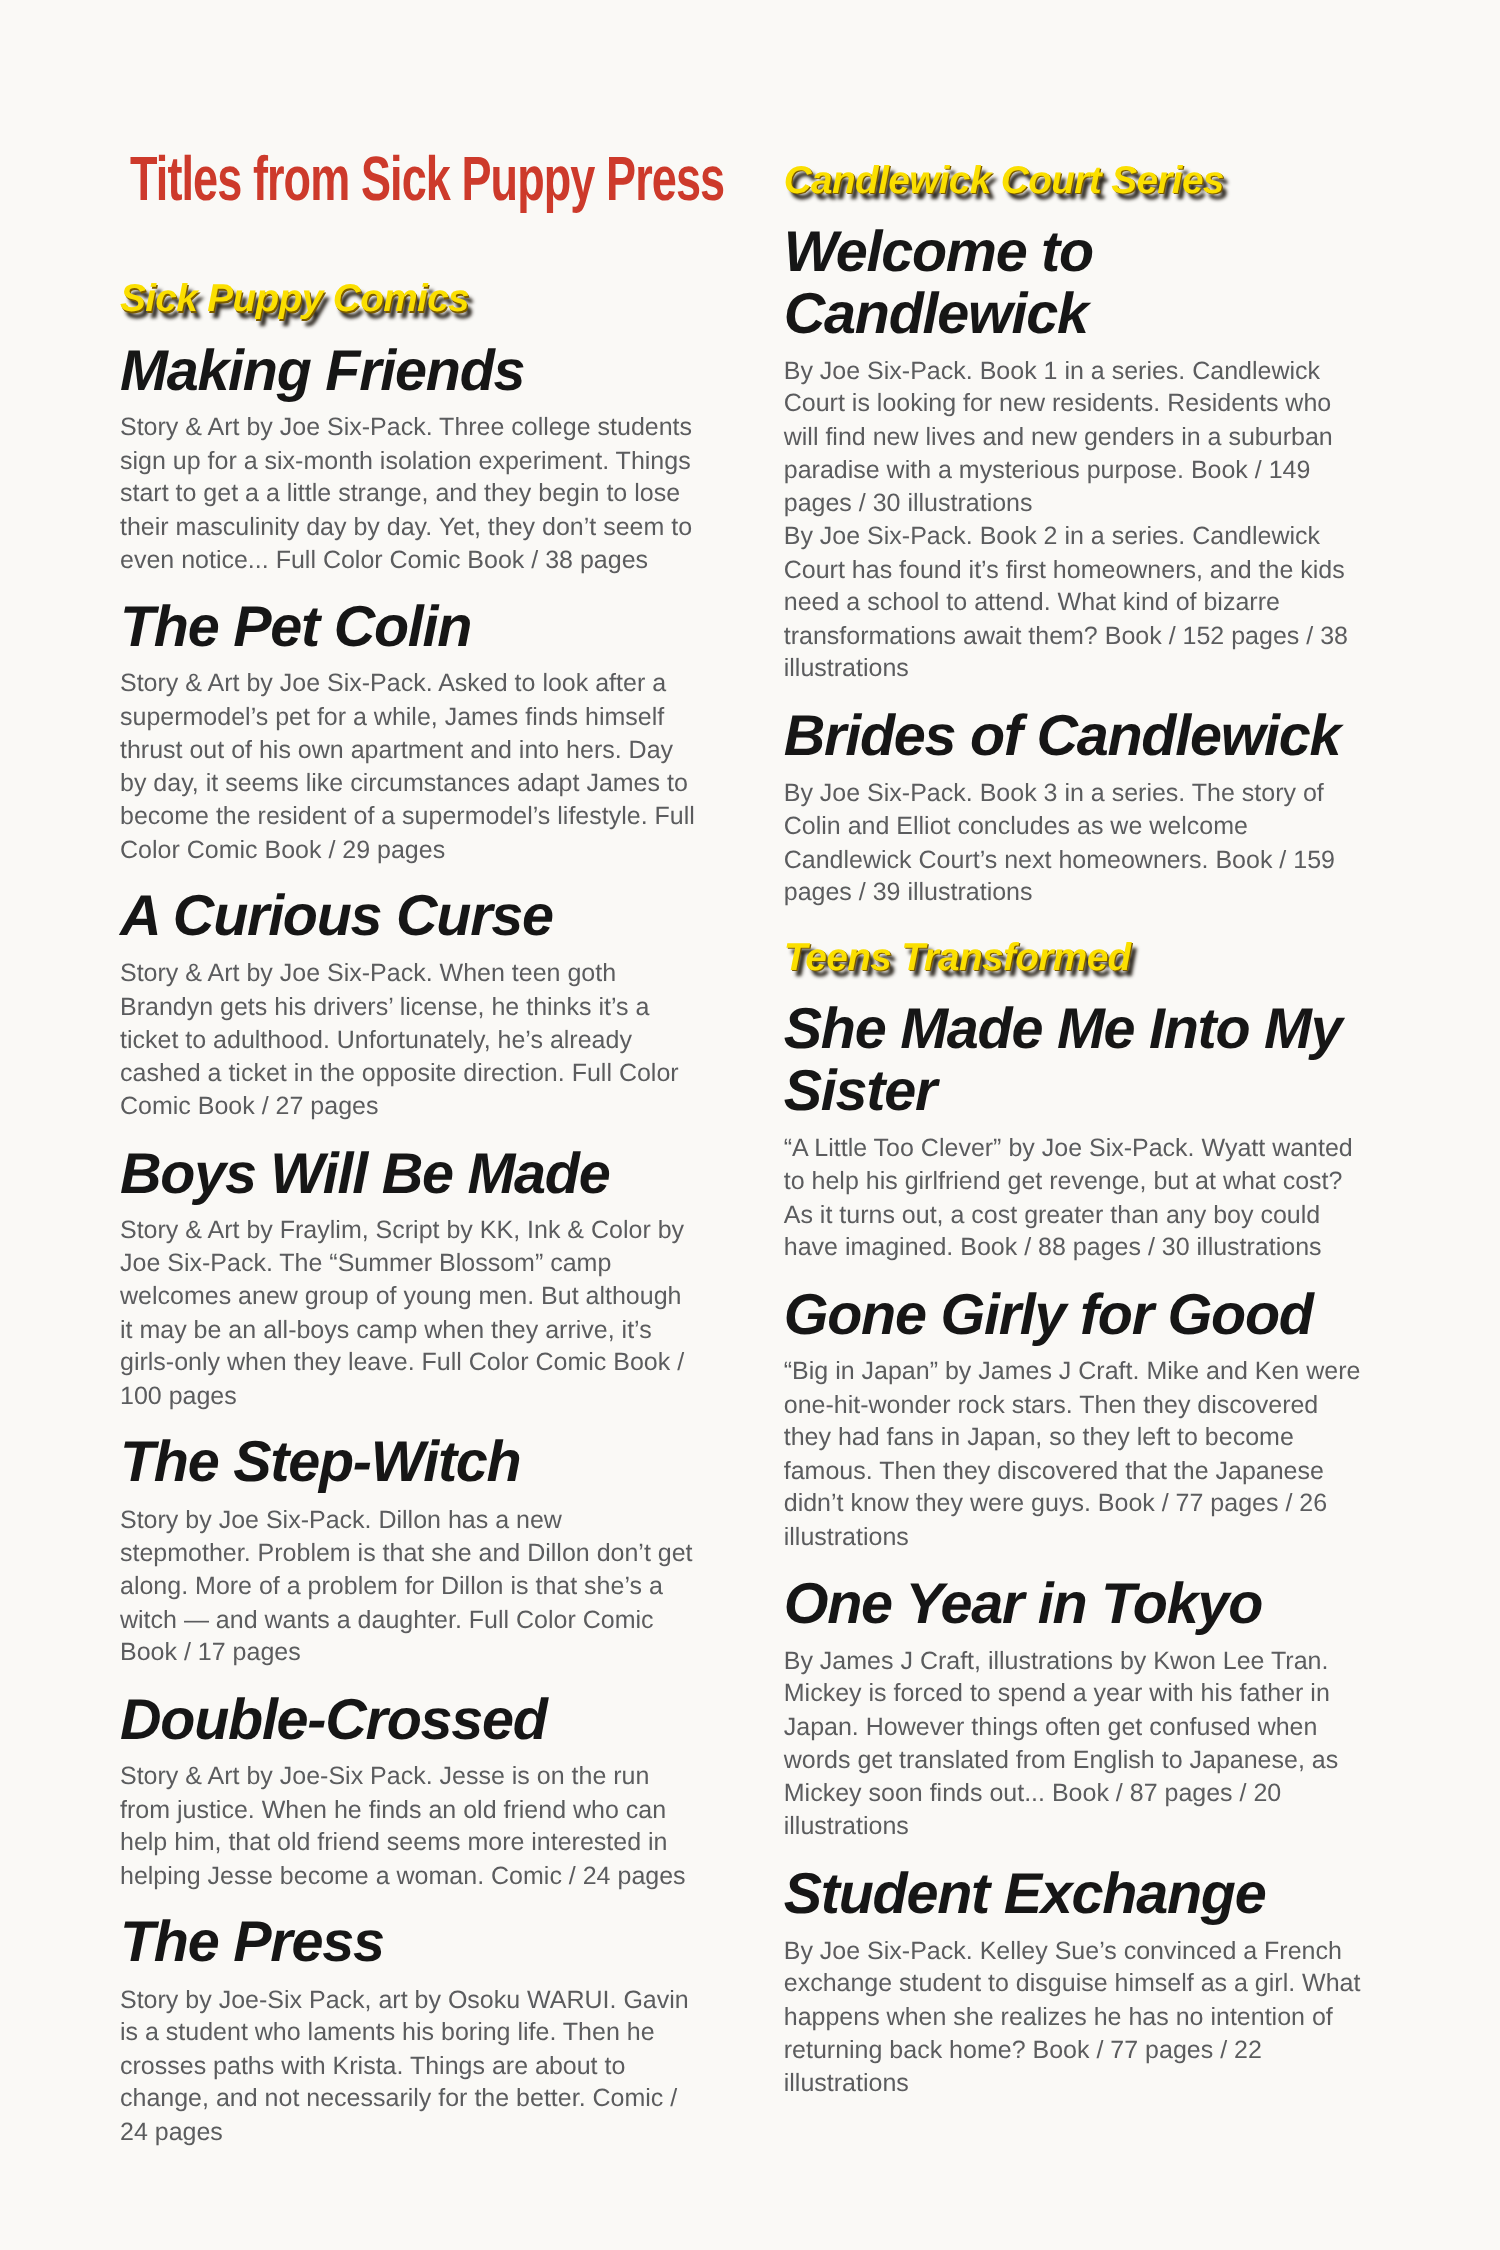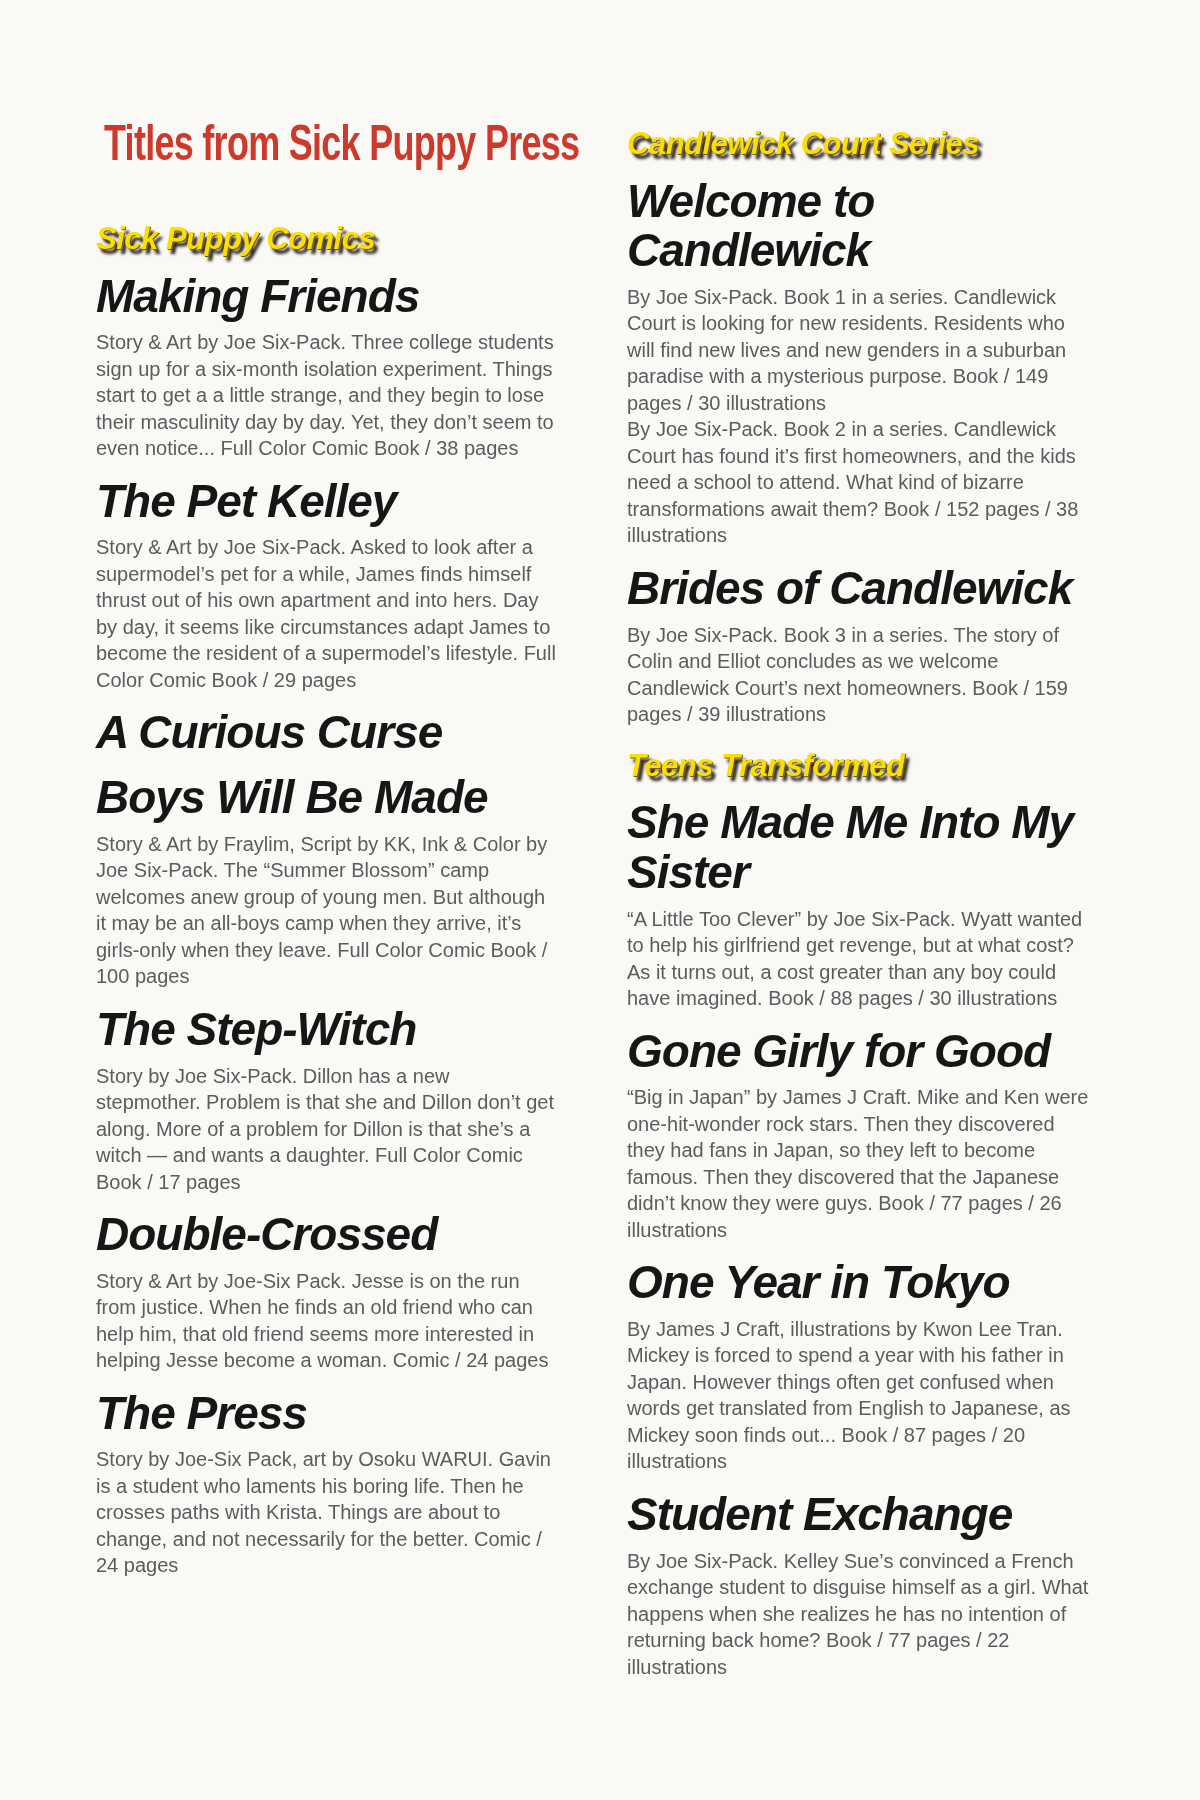--- a/index.html
+++ b/index.html
@@ -74,25 +74,26 @@
     <h1 class="page-title">Titles from Sick Puppy Press</h1>
 
     <section>
       <h2 class="section-header">Sick Puppy Comics</h2>
 
       <article class="item">
         <h3 class="item-title">Making Friends</h3>
         <p class="item-desc">Story &amp; Art by Joe Six-Pack. Three college students sign up for a six-month isolation experiment. Things start to get a a little strange, and they begin to lose their masculinity day by day. Yet, they don’t seem to even notice... Full Color Comic Book / 38 pages</p>
       </article>
       <article class="item">
-        <h3 class="item-title">The Pet Kelley</h3>
+        <h3 class="item-title">The Pet Colin</h3>
         <p class="item-desc">Story &amp; Art by Joe Six-Pack. Asked to look after a supermodel’s pet for a while, James finds himself thrust out of his own apartment and into hers. Day by day, it seems like circumstances adapt James to become the resident of a supermodel’s lifestyle. Full Color Comic Book / 29 pages</p>
       </article>
       <article class="item">
         <h3 class="item-title">A Curious Curse</h3>
+        <p class="item-desc">Story &amp; Art by Joe Six-Pack. When teen goth Brandyn gets his drivers’ license, he thinks it’s a ticket to adulthood. Unfortunately, he’s already cashed a ticket in the opposite direction. Full Color Comic Book / 27 pages</p>
       </article>
       <article class="item">
         <h3 class="item-title">Boys Will Be Made</h3>
         <p class="item-desc">Story &amp; Art by Fraylim, Script by KK, Ink &amp; Color by Joe Six-Pack. The “Summer Blossom” camp welcomes anew group of young men. But although it may be an all-boys camp when they arrive, it’s girls-only when they leave. Full Color Comic Book / 100 pages</p>
       </article>
       <article class="item">
         <h3 class="item-title">The Step-Witch</h3>
         <p class="item-desc">Story by Joe Six-Pack. Dillon has a new stepmother. Problem is that she and Dillon don’t get along. More of a problem for Dillon is that she’s a witch — and wants a daughter. Full Color Comic Book / 17 pages</p>
       </article>
       <article class="item">

